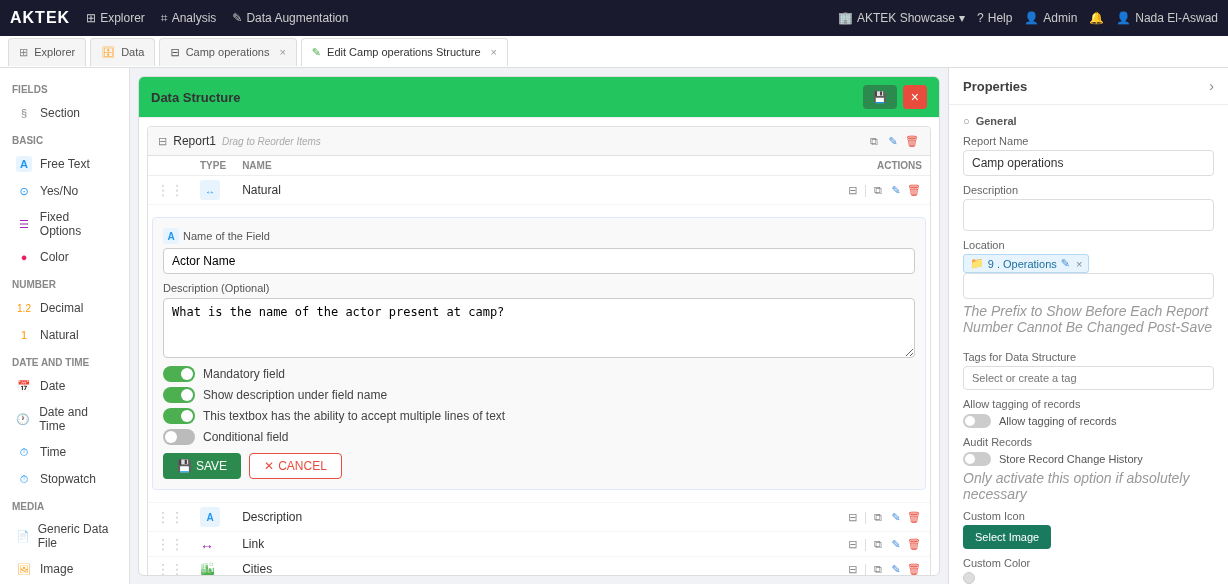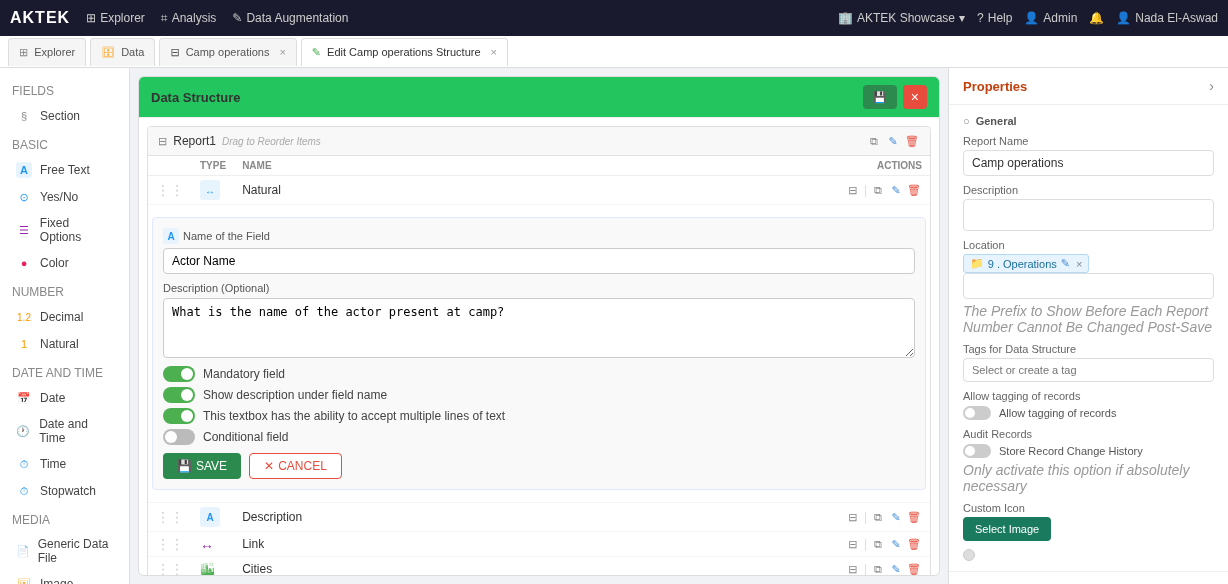--- a/index.html
+++ b/index.html
@@ -16,21 +16,21 @@
     .tab-bar { display: flex; align-items: center; height: 32px; background: #fff; border-bottom: 1px solid #ddd; padding: 0 8px; gap: 4px; }
     .tab { display: flex; align-items: center; gap: 6px; padding: 0 10px; height: 28px; border-radius: 4px 4px 0 0; font-size: 11px; cursor: pointer; color: #555; background: #f5f5f5; border: 1px solid #ddd; border-bottom: none; }
     .tab.active { background: #fff; color: #333; font-weight: 500; }
     .tab .tab-close { color: #999; margin-left: 4px; cursor: pointer; }
 
     
     .main-layout { display: flex; height: calc(584px - 68px); }
 
     
     .sidebar { width: 130px; background: #fff; border-right: 1px solid #e0e0e0; overflow-y: auto; padding: 8px 0; flex-shrink: 0; }
-    .sidebar-section-header { font-size: 12px; font-weight: 400; color: #888; padding: 8px 12px 4px; text-transform: uppercase; }
+    .sidebar-section-header { font-size: 10px; font-weight: 700; color: #888; padding: 8px 12px 4px; text-transform: uppercase; }
     .sidebar-item { display: flex; align-items: center; gap: 8px; padding: 5px 12px; cursor: pointer; font-size: 12px; color: #444; border-radius: 4px; margin: 1px 4px; }
     .sidebar-item .item-icon { width: 16px; height: 16px; display: flex; align-items: center; justify-content: center; font-size: 11px; }
 
     
     .ds-panel { flex: 1; background: #fff; margin: 8px; border-radius: 6px; border: 1px solid #ddd; display: flex; flex-direction: column; overflow: hidden; }
     .ds-header { display: flex; align-items: center; justify-content: space-between; padding: 8px 12px; border-bottom: 1px solid #eee; background: #22c55e; }
     .ds-title { font-size: 13px; font-weight: 600; color: #333; }
     .ds-actions { display: flex; gap: 6px; }
 
     .ds-content { flex: 1; overflow-y: auto; padding: 8px; }
@@ -58,21 +58,21 @@
     .toggle.off { background: #bbb; justify-content: flex-start; }
     .toggle-knob { width: 12px; height: 12px; border-radius: 50%; background: #fff; margin: 2px; }
 
     .form-btns { display: flex; gap: 8px; margin-top: 8px; }
     .btn-save { background: #2d8a4e; color: #fff; border: none; border-radius: 4px; padding: 5px 14px; font-size: 12px; cursor: pointer; display: flex; align-items: center; gap: 4px; }
     .btn-cancel { background: #fff; color: #e74c3c; border: 1px solid #e74c3c; border-radius: 4px; padding: 5px 14px; font-size: 12px; cursor: pointer; display: flex; align-items: center; gap: 4px; }
 
     
     .props-panel { width: 280px; background: #fff; border-left: 1px solid #ddd; overflow-y: auto; flex-shrink: 0; }
     .props-header { display: flex; align-items: center; justify-content: space-between; padding: 10px 14px; border-bottom: 1px solid #eee; }
-    .props-title { font-size: 13px; font-weight: 600; color: #c2410c; }
+    .props-title { font-size: 13px; font-weight: 600; color: #404040; }
     .props-collapse { cursor: pointer; color: #888; font-size: 14px; }
 
     .props-section { padding: 10px 14px; border-bottom: 1px solid #f0f0f0; }
     .props-section-header { display: flex; align-items: center; gap: 6px; font-size: 11px; font-weight: 600; color: #555; margin-bottom: 8px; }
     .props-field-label { font-size: 11px; color: #666; margin-bottom: 3px; }
     .props-input { width: 100%; border: 1px solid #ddd; border-radius: 4px; padding: 5px 8px; font-size: 12px; outline: none; color: #333; }
     .location-tag { display: inline-flex; align-items: center; gap: 4px; background: #e8f4fd; border: 1px solid #b3d9f5; border-radius: 3px; padding: 2px 6px; font-size: 11px; color: #1a6fa0; }
     .location-tag .tag-close { cursor: pointer; color: #888; margin-left: 2px; }
 
     .tag-select { width: 100%; border: 1px solid #ddd; border-radius: 4px; padding: 5px 8px; font-size: 11px; color: #999; background: #fff; cursor: pointer; }
@@ -417,21 +417,21 @@
           <span style="color:#4CAF50">📁</span>
           <span>9 . Operations</span>
           <span style="color:#4a90d9;cursor:pointer">✎</span>
           <span class="tag-close">×</span>
         </div>
       </div>
 
       <input class="props-input" type="text" style="">
       <div class="props-note">The Prefix to Show Before Each Report Number Cannot Be Changed Post-Save</div>
 
-      <div class="props-field-label" style="margin-top:8px">Tags for Data Structure</div>
+      <div class="props-field-label" style="margin-top:16px">Tags for Data Structure</div>
       <input class="props-input tag-select" type="text" placeholder="Select or create a tag" style="">
 
       <div style="margin-top:8px">
         <div class="props-field-label">Allow tagging of records</div>
         <div class="toggle-row-sm">
           <div class="toggle-sm off">
               <div class="toggle-sm-knob"></div>
             </div>
           <span>Allow tagging of records</span>
         </div>
@@ -447,20 +447,21 @@
         </div>
         <div class="props-note">Only activate this option if absolutely necessary</div>
       </div>
 
       <div style="margin-top:8px">
         <div class="props-field-label">Custom Icon</div>
         <button class="btn-select-image">Select Image</button>
       </div>
 
       <div style="margin-top:8px">
+        <div class="props-field-label">Custom Color</div>
         <div class="color-dot"></div>
       </div>
     </div>
 
     <div class="props-collapsible">
       
       
     </div>
 
   </div>

